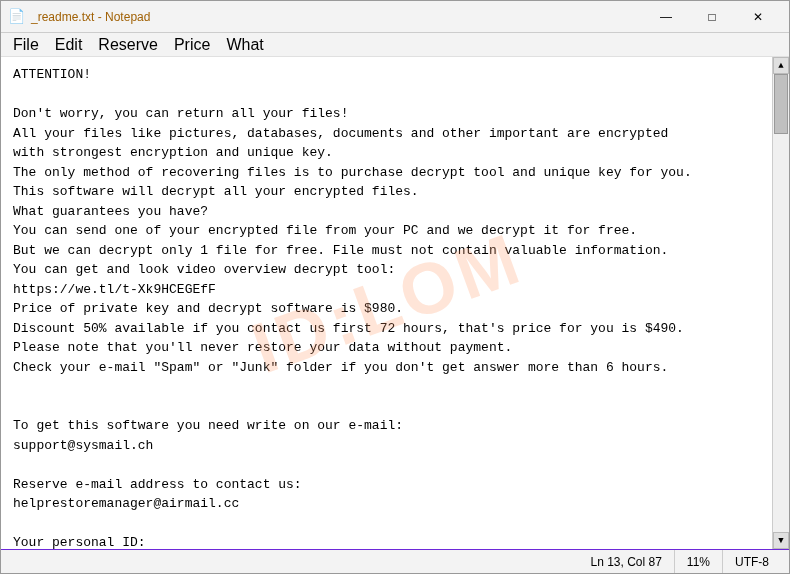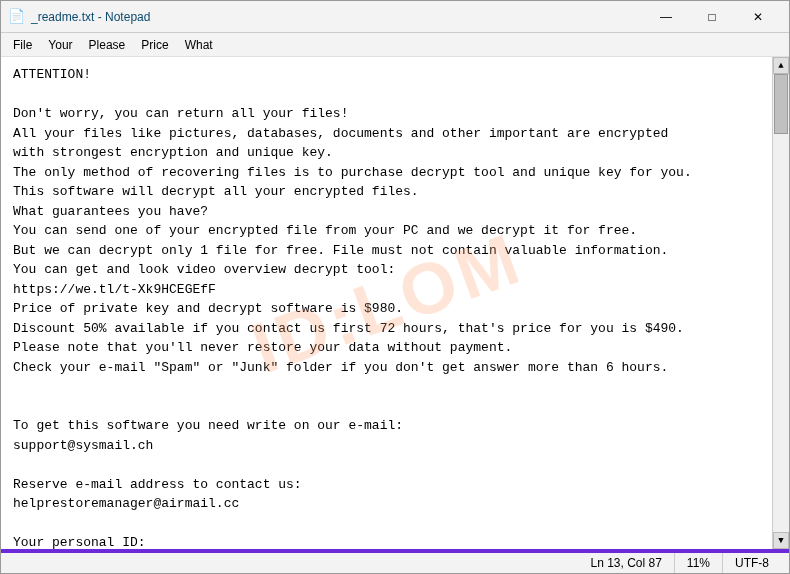--- a/index.html
+++ b/index.html
@@ -47,21 +47,21 @@
       display: flex;
       align-items: center;
       justify-content: center;
       font-size: 14px;
     }
 
     .title-bar-text {
       flex: 1;
       font-family: 'Segoe UI', Arial, sans-serif;
       font-size: 12px;
-      color: #0c4a6e;
+      color: #a16207;
     }
 
     .title-bar-controls {
       display: flex;
       gap: 0;
     }
 
     .title-bar-btn {
       width: 46px;
       height: 32px;
@@ -78,21 +78,21 @@
 
     
     .menu-bar {
       background: #f3f3f3;
       border-bottom: 1px solid #e0e0e0;
       height: 24px;
       display: flex;
       align-items: center;
       padding: 0 4px;
       font-family: 'Segoe UI', Arial, sans-serif;
-      font-size: 12px;
+      font-size: 16px;
     }
 
     .menu-item {
       padding: 2px 8px;
       cursor: pointer;
       border-radius: 2px;
     }
 
     
     .content-wrapper {
@@ -164,21 +164,21 @@
       right: 1px;
       height: 60px;
       background: #c0c0c0;
       border: 1px solid #999;
     }
 
     
     .status-bar {
       height: 24px;
       background: #f3f3f3;
-      border-top: 4px solid #6d28d9;
+      border-top: 1px solid #6d28d9;
       display: flex;
       align-items: center;
       font-family: 'Segoe UI', Arial, sans-serif;
       font-size: 12px;
       padding: 0 8px;
     }
 
     .status-section {
       padding: 0 12px;
       border-right: 1px solid #ccc;
@@ -209,22 +209,22 @@
     <span class="title-bar-text">_readme.txt - Notepad</span>
     <div class="title-bar-controls">
       <button class="title-bar-btn">—</button>
       <button class="title-bar-btn">□</button>
       <button class="title-bar-btn close">✕</button>
     </div>
   </div>
 
   <div class="menu-bar">
     <span class="menu-item">File</span>
-    <span class="menu-item">Your</span>
-    <span class="menu-item">Please</span>
+    <span class="menu-item">Edit</span>
+    <span class="menu-item">Reserve</span>
     <span class="menu-item">Price</span>
     <span class="menu-item">What</span>
   </div>
 
   <div class="content-wrapper">
     <div class="text-content">ATTENTION!
 
 Don't worry, you can return all your files!
 All your files like pictures, databases, documents and other important are encrypted
 with strongest encryption and unique key.

